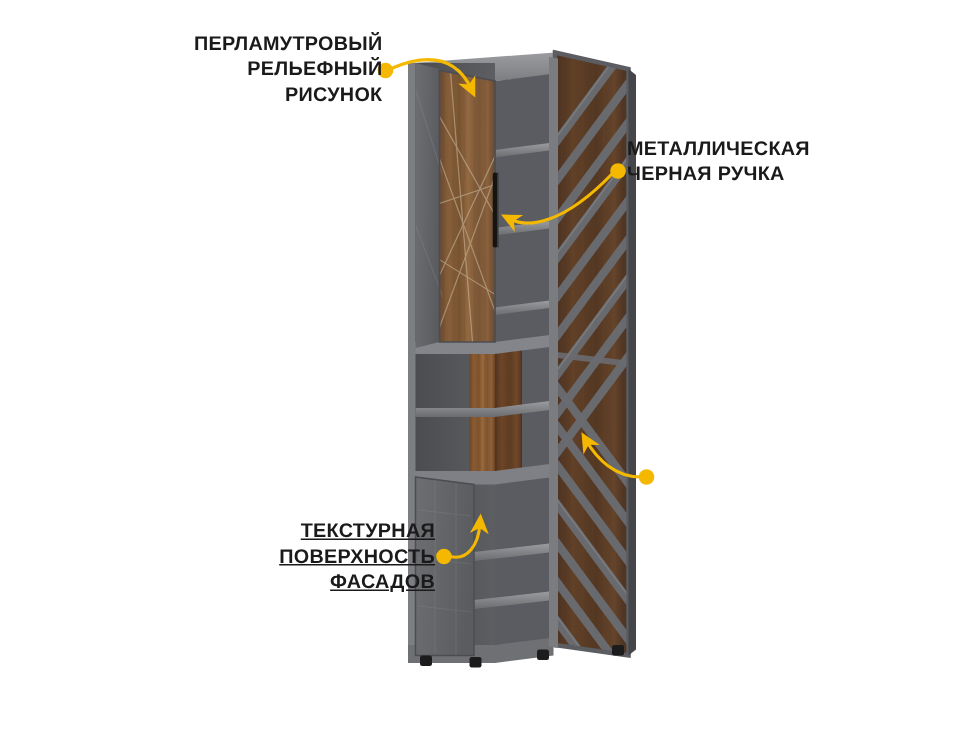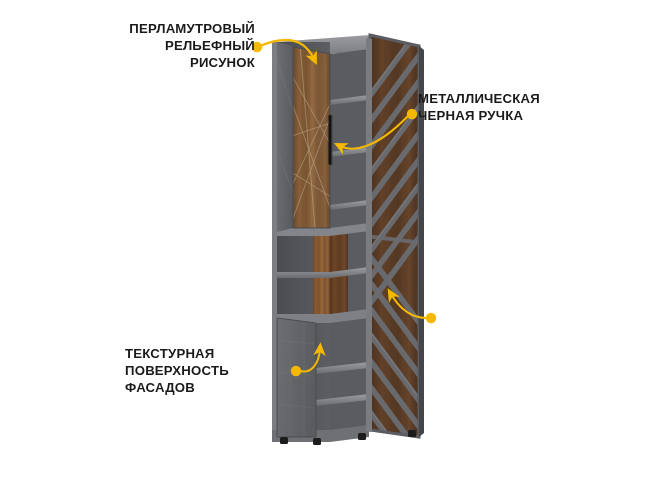--- a/index.html
+++ b/index.html
@@ -20,21 +20,21 @@
     letter-spacing: 0.2px;
     line-height: 17px;
     white-space: pre;
   }
   .callout.right { text-align: right; }
   .callout.left  { text-align: left; }
 
   #label-pearl   { left: 60px;  top: 20px;  width: 195px; text-align: right; }
   #label-handle  { left: 418px; top: 90px;  width: 220px; text-align: left; }
   #label-lattice { left: 436px; top: 300px; width: 210px; text-align: left; }
-  #label-texture { left: 125px; top: 345px; width: 165px; text-align: left; }
+  #label-texture { left: 125px; top: 345px; width: 165px; text-align: right; text-decoration: underline; }
 
   
   #arrows { position: absolute; left: 0; top: 0; width: 650px; height: 488px; }
 
   
   #cabinet { position: absolute; left: 0; top: 0; width: 650px; height: 488px; }
 </style>
 </head>
 <body>
 

